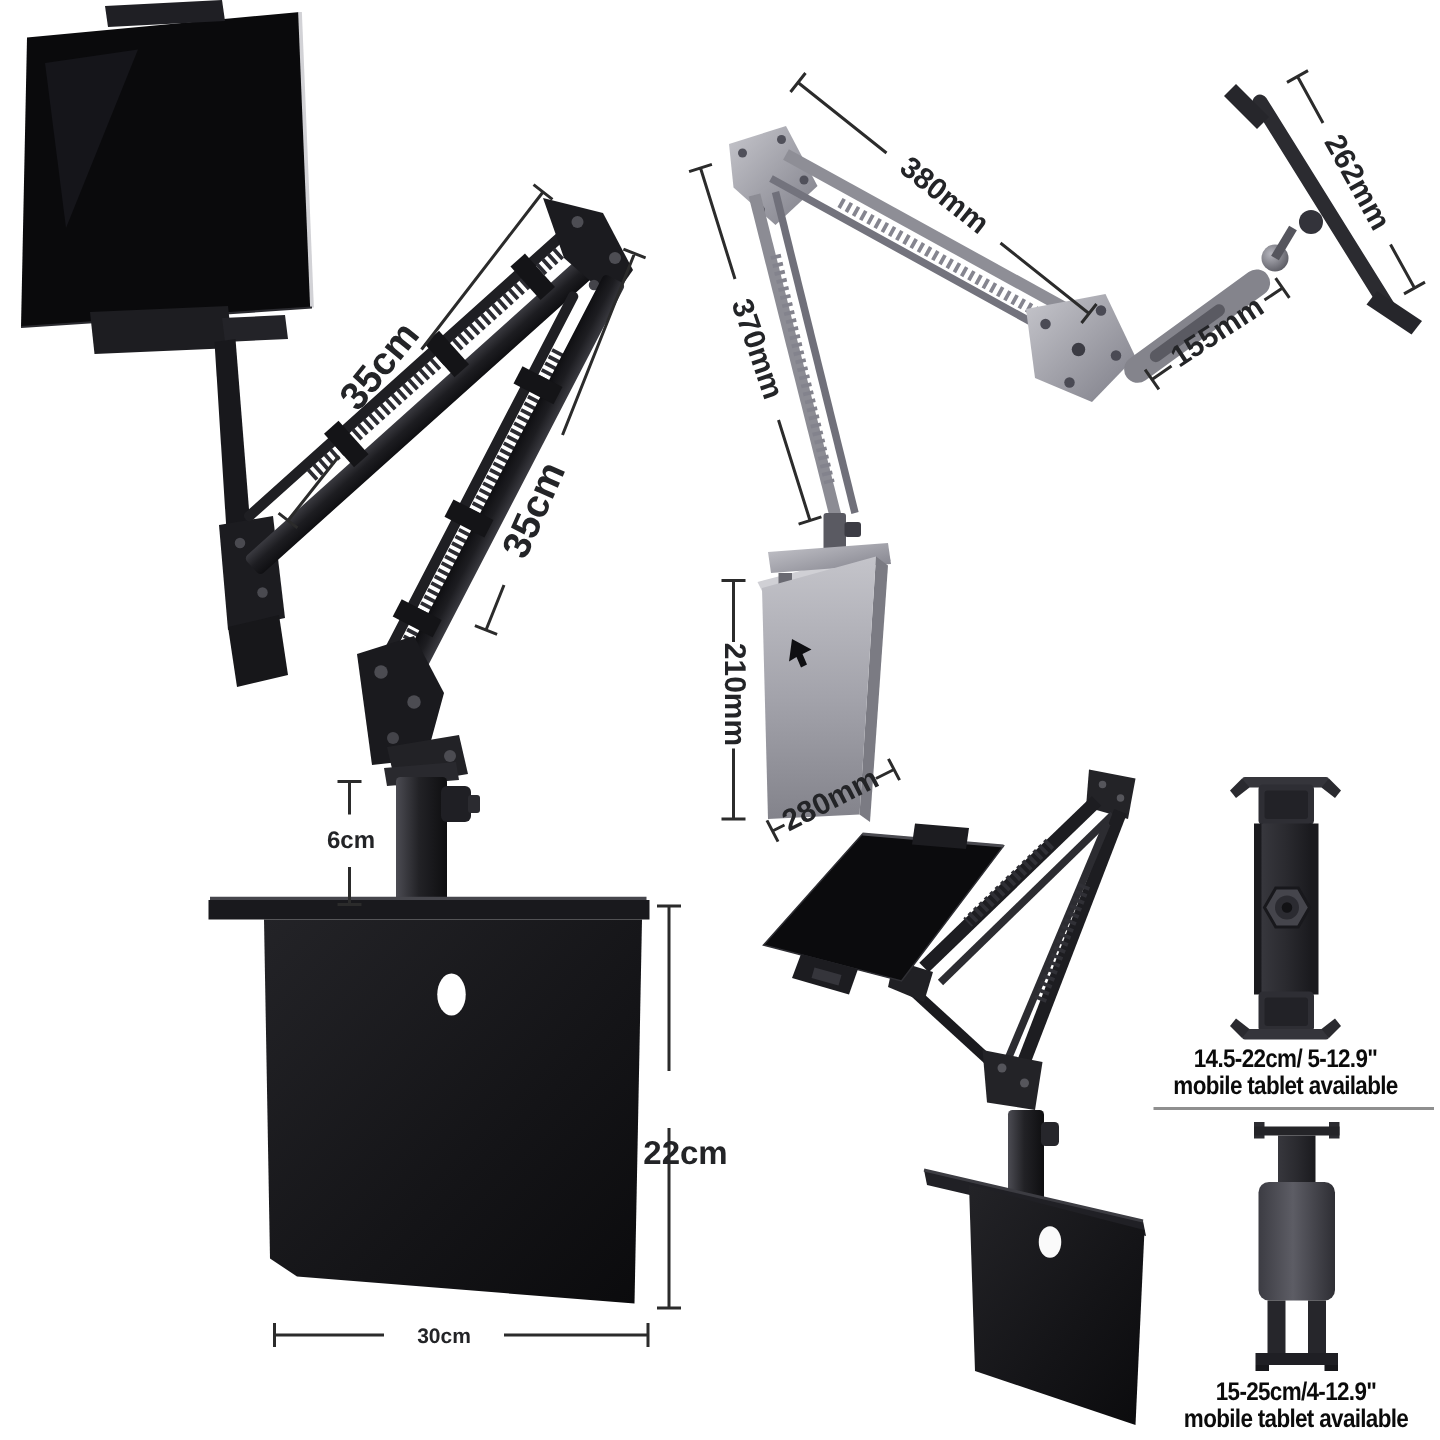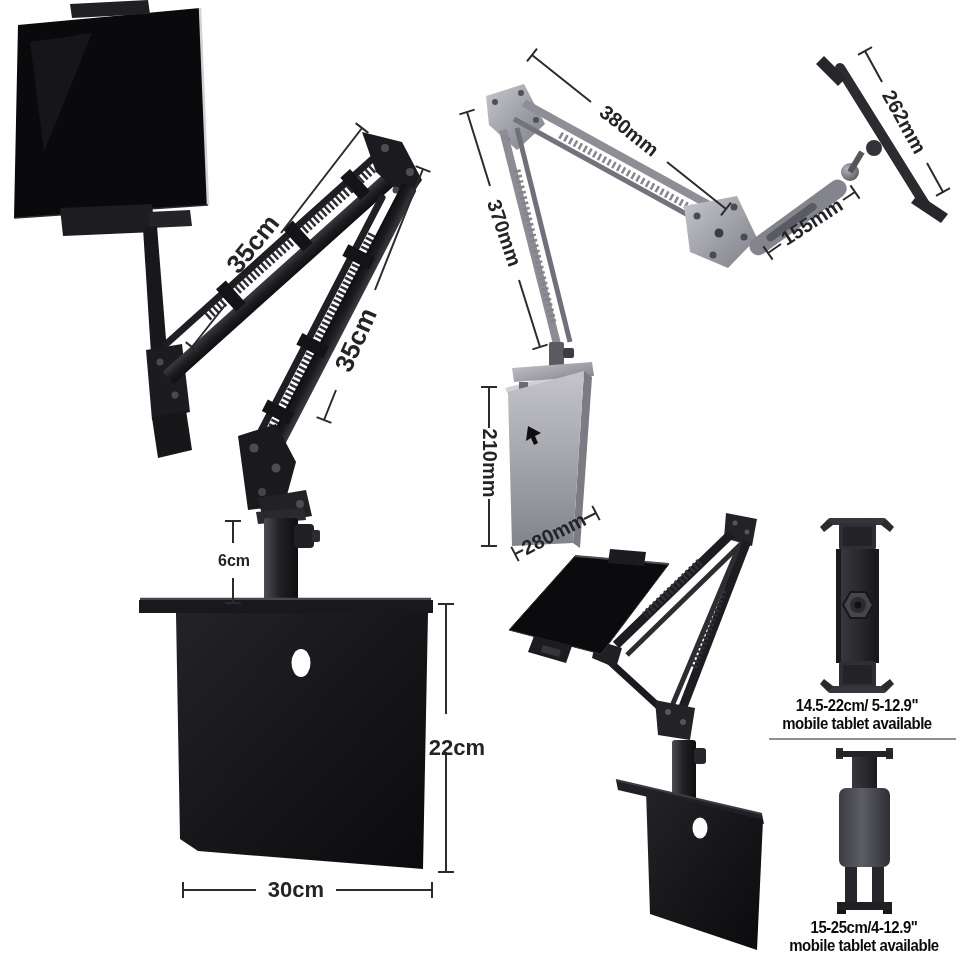--- a/index.html
+++ b/index.html
@@ -272,22 +272,22 @@
     <path d="M467 112 L490 186 M519 280 L540 347 M459.4 114.4 L474.6 109.6 M532.4 349.4 L547.6 344.6"></path>
     <path d="M768 253 L781 244 M843 200 L855 192 M763.4 246.4 L772.6 259.6 M850.4 185.4 L859.6 198.6"></path>
     <path d="M489 387 L489 428 M489 499 L489 546 M481 387 L497 387 M481 546 L497 546"></path>
     <path d="M515 554 L523 550 M584 519 L596 513 M511.3 546.9 L518.7 561.1 M592.3 505.9 L599.7 520.1"></path>
   </g>
 </svg>
 
 <div class="dim" style="left:253px;top:244px;font-size:26px;transform:translate(-50%,-50%) rotate(-51deg);">35cm</div>
 <div class="dim" style="left:356px;top:340px;font-size:26px;transform:translate(-50%,-50%) rotate(-66deg);">35cm</div>
 <div class="dim" style="left:234px;top:561px;font-size:16px;transform:translate(-50%,-50%);">6cm</div>
-<div class="dim" style="left:457px;top:748px;font-size:22px;transform:translate(-50%,-50%);">22cm</div>
-<div class="dim" style="left:296px;top:890px;font-size:22px;transform:translate(-50%,-50%);">30cm</div>
+<div class="dim" style="left:457px;top:769px;font-size:22px;transform:translate(-50%,-50%);">22cm</div>
+<div class="dim" style="left:296px;top:890px;font-size:14px;transform:translate(-50%,-50%);">30cm</div>
 <div class="dim" style="left:629px;top:131px;font-size:20px;transform:translate(-50%,-50%) rotate(38.5deg);">380mm</div>
 <div class="dim" style="left:904px;top:122px;font-size:20px;transform:translate(-50%,-50%) rotate(61deg);">262mm</div>
 <div class="dim" style="left:504px;top:233px;font-size:20px;transform:translate(-50%,-50%) rotate(71deg);">370mm</div>
 <div class="dim" style="left:812px;top:222px;font-size:20px;transform:translate(-50%,-50%) rotate(-33deg);">155mm</div>
 <div class="dim" style="left:489px;top:463px;font-size:20px;transform:translate(-50%,-50%) rotate(90deg);">210mm</div>
 <div class="dim" style="left:554px;top:534px;font-size:20px;transform:translate(-50%,-50%) rotate(-27deg);">280mm</div>
 
 <div class="caption" style="left:752px;top:697px;">
   <span class="cl">14.5-22cm/ 5-12.9"</span>
   <span class="cl">mobile tablet available</span>

